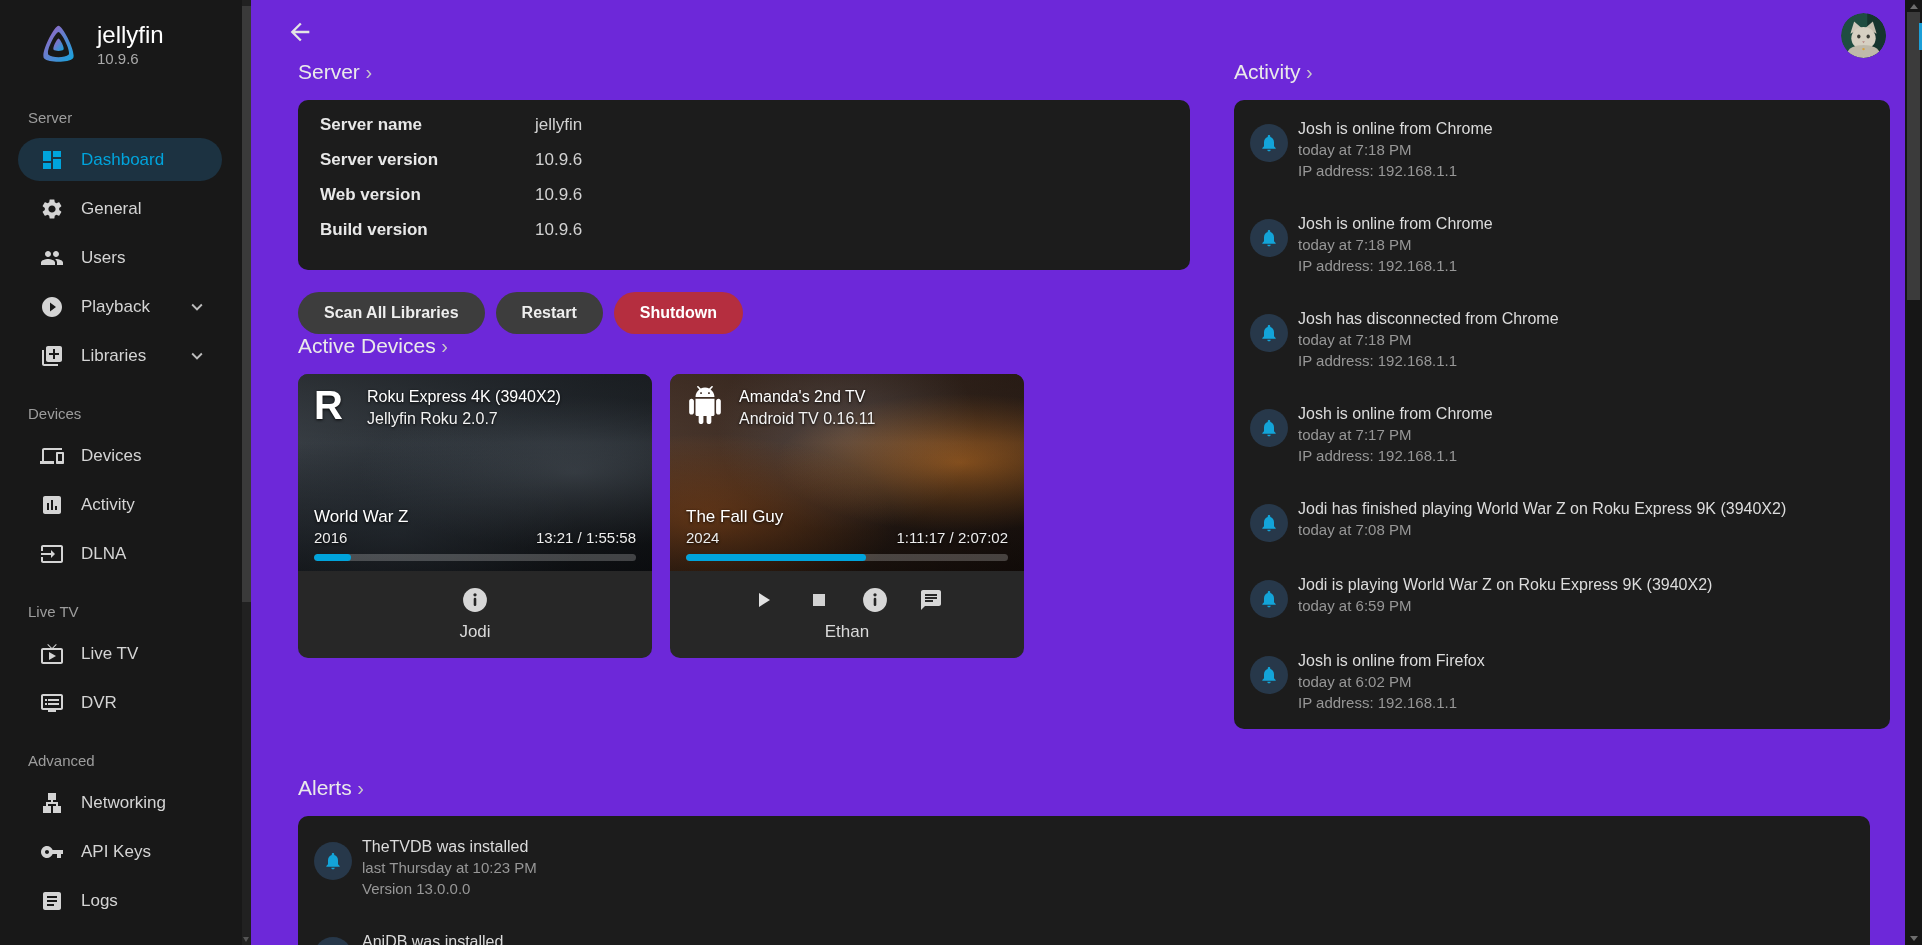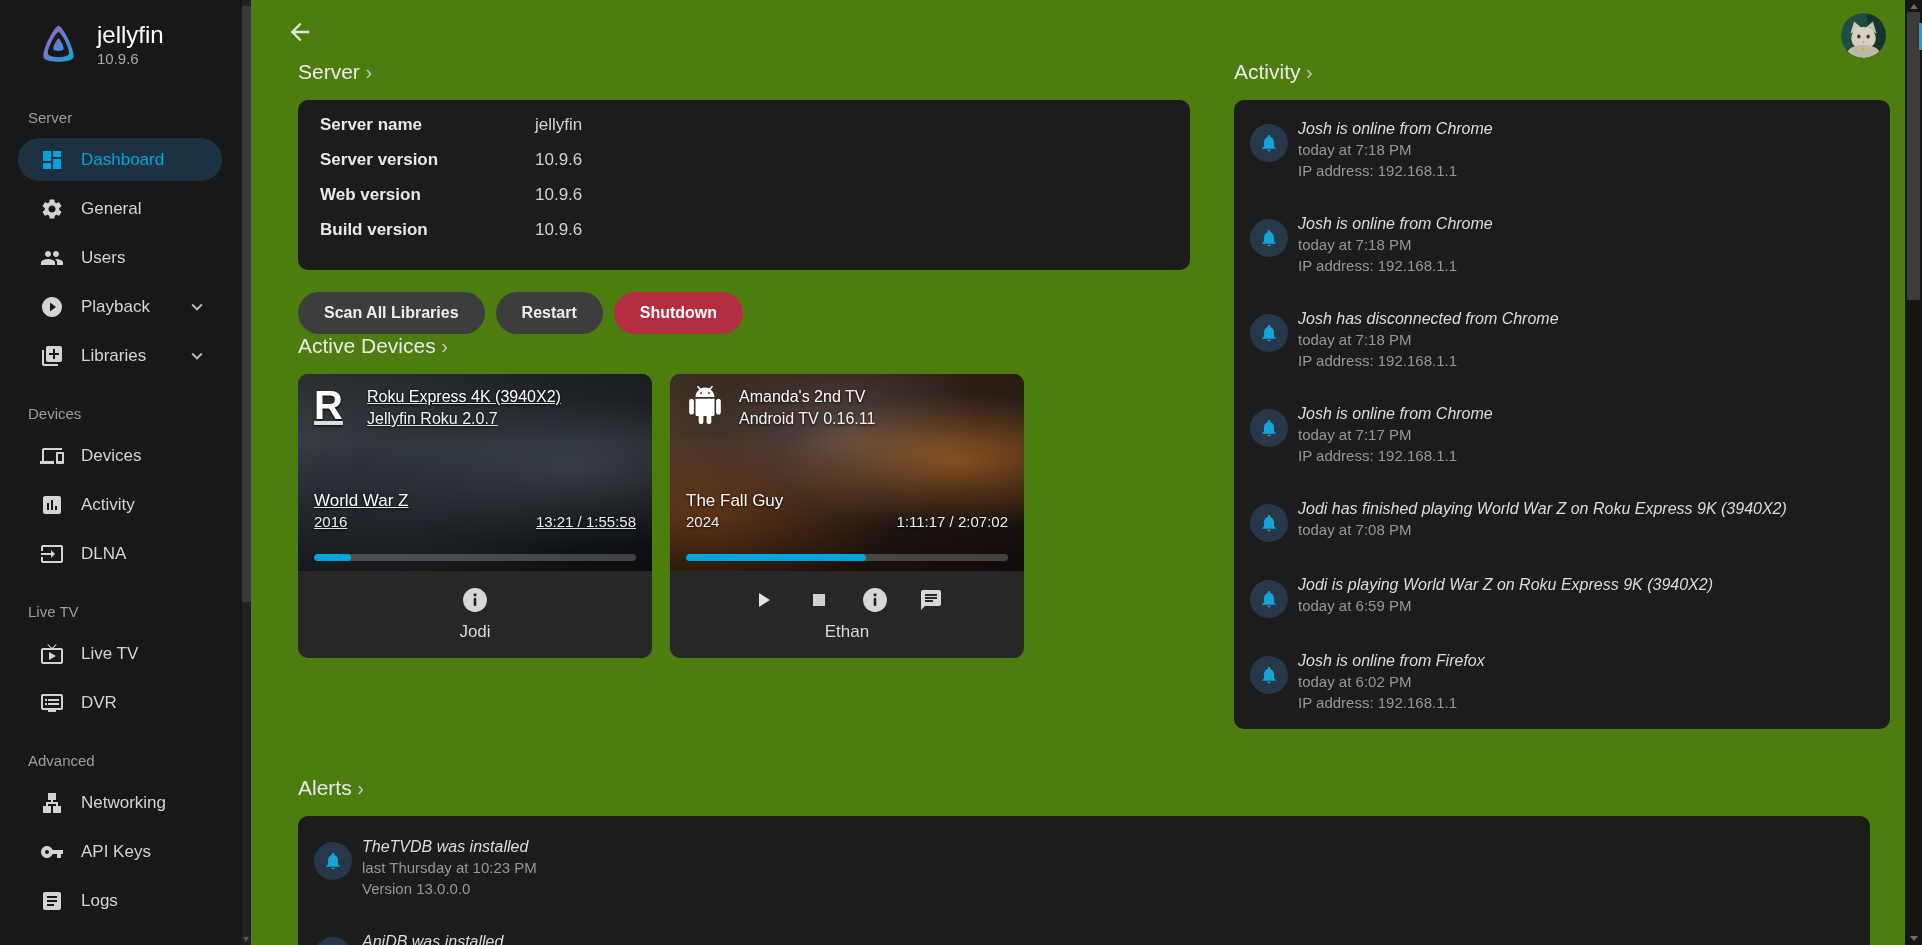--- a/index.html
+++ b/index.html
@@ -1,17 +1,17 @@
 <!DOCTYPE html>
 <html><head>
 <meta charset="utf-8">
 <style>
   html,body{margin:0;padding:0;width:1922px;height:945px;overflow:hidden;
     font-family:"Liberation Sans","DejaVu Sans",sans-serif;background:#101010;}
-  .app{position:relative;width:1922px;height:945px;background:#4d7c0f;color:#ddd;}
+  .app{position:relative;width:1922px;height:945px;background:#6d28d9;color:#ddd;}
 
   
   .sidebar{position:absolute;left:0;top:0;bottom:0;width:251px;background:#181818;box-sizing:border-box;}
   .sb-header{display:flex;align-items:flex-start;padding:22px 0 0 40px;}
   .sb-logo{width:37px;height:41px;flex:0 0 auto;}
   .sb-title-block{margin-left:20px;}
   .sb-appname{font-size:24px;font-weight:500;color:#fff;line-height:26px;}
   .sb-version{font-size:15px;color:#a9a9a9;margin-top:2px;}
   .nav-section{margin:28px 0 12px 28px;font-size:15px;color:#9d9d9d;}
   .nav-section.first{margin-top:42px;}
@@ -53,55 +53,55 @@
   .pill-btn.danger{background:#b52e3f;color:#fff;}
 
   .devices-head{margin-top:46px;}
   .device-row{display:flex;gap:18px;}
   .device-card{width:354px;border-radius:10px;overflow:hidden;background:#272727;display:flex;flex-direction:column;}
   .dev-image{height:197px;box-sizing:border-box;padding:12px 16px 10px 16px;display:flex;flex-direction:column;justify-content:space-between;position:relative;}
   .dev-image.wwz{background-image:
       linear-gradient(rgba(10,12,14,.5),rgba(10,12,14,.15) 35%,rgba(5,6,8,.6)),
       radial-gradient(ellipse at 78% 50%,rgba(96,106,116,.55),transparent 55%),
       radial-gradient(ellipse at 28% 82%,rgba(64,74,84,.6),transparent 50%),
-      linear-gradient(150deg,#4a5158 0%,#2b3137 45%,#14171a 100%); text-decoration: underline;}
+      linear-gradient(150deg,#4a5158 0%,#2b3137 45%,#14171a 100%);}
   .dev-image.fallguy{background-image:
       linear-gradient(rgba(20,10,5,.4),rgba(20,10,5,.1) 35%,rgba(10,5,2,.55)),
       radial-gradient(ellipse at 82% 45%,rgba(242,140,40,.55),transparent 45%),
       radial-gradient(ellipse at 10% 75%,rgba(220,110,30,.5),transparent 42%),
       radial-gradient(ellipse at 50% 28%,rgba(140,140,150,.35),transparent 52%),
       linear-gradient(150deg,#5a4438 0%,#35271f 50%,#191210 100%);}
   .dev-head{display:flex;gap:13px;align-items:flex-start;text-shadow:0 1px 3px rgba(0,0,0,.85);}
   .dev-plat{width:40px;min-height:38px;display:flex;align-items:flex-start;justify-content:flex-start;}
   .roku-r::before{content:"R";font-size:40px;font-weight:700;color:#fff;line-height:38px;}
   .dev-plat svg{width:38px;height:38px;fill:#fff;}
   .dev-name{font-size:16px;color:#fff;line-height:22px;}
   .dev-client{font-size:16px;color:#f2f2f2;line-height:22px;}
   .dev-bottom{text-shadow:0 1px 3px rgba(0,0,0,.85);}
-  .dev-media{display:flex;justify-content:space-between;align-items:flex-end;margin-bottom:22px;}
+  .dev-media{display:flex;justify-content:space-between;align-items:flex-end;margin-bottom:6px;}
   .media-title{font-size:17px;color:#fff;line-height:22px;}
   .media-year{font-size:15px;color:#ededed;line-height:20px;}
   .media-time{font-size:15px;color:#ededed;line-height:20px;}
   .progress{height:7px;border-radius:4px;background:rgba(255,255,255,.22);overflow:hidden;}
   .progress>span{display:block;height:100%;background:#00a4dc;border-radius:4px;}
   .dev-foot{height:87px;display:flex;flex-direction:column;align-items:center;justify-content:center;gap:9px;}
   .foot-icons{display:flex;gap:30px;align-items:center;}
   .icon-btn{background:none;border:none;padding:0;width:26px;height:26px;cursor:pointer;display:flex;align-items:center;justify-content:center;}
   .icon-btn svg{width:24px;height:24px;}
   .icon-btn.info svg{width:26px;height:26px;}
   .dev-user{font-size:17px;color:#d9d9d9;}
 
   
   .activity-card{height:629px;padding-top:18px;box-sizing:border-box;overflow:hidden;}
   .entry{display:flex;gap:10px;margin:0 16px 32px 16px;}
   .bell-wrap{width:38px;height:38px;border-radius:50%;background:#27384a;flex:0 0 auto;
     display:flex;align-items:center;justify-content:center;margin-top:6px;}
   .bell-wrap svg{width:20px;height:20px;fill:#13a4d9;}
   .entry-text{min-width:0;}
-  .entry-title{font-size:16px;color:#dcdcdc;line-height:21px;font-style:italic;}
+  .entry-title{font-size:16px;color:#dcdcdc;line-height:21px;}
   .entry-sub{font-size:15px;color:#979797;line-height:21px;}
 
   .alerts-section{margin-top:47px;}
   .alerts-card{width:1572px;height:360px;padding-top:20px;box-sizing:border-box;border-radius:10px 10px 0 0;}
 
   
   .page-scrollbar{position:absolute;right:0;top:0;width:17px;height:945px;background:#161616;}
   .ps-up{position:absolute;top:4px;left:4.5px;width:0;height:0;
     border-left:4px solid transparent;border-right:4px solid transparent;border-bottom:5px solid #6e6e6e;}
   .ps-thumb{position:absolute;top:12px;left:2px;width:13px;height:288px;background:#3b3b3b;}

